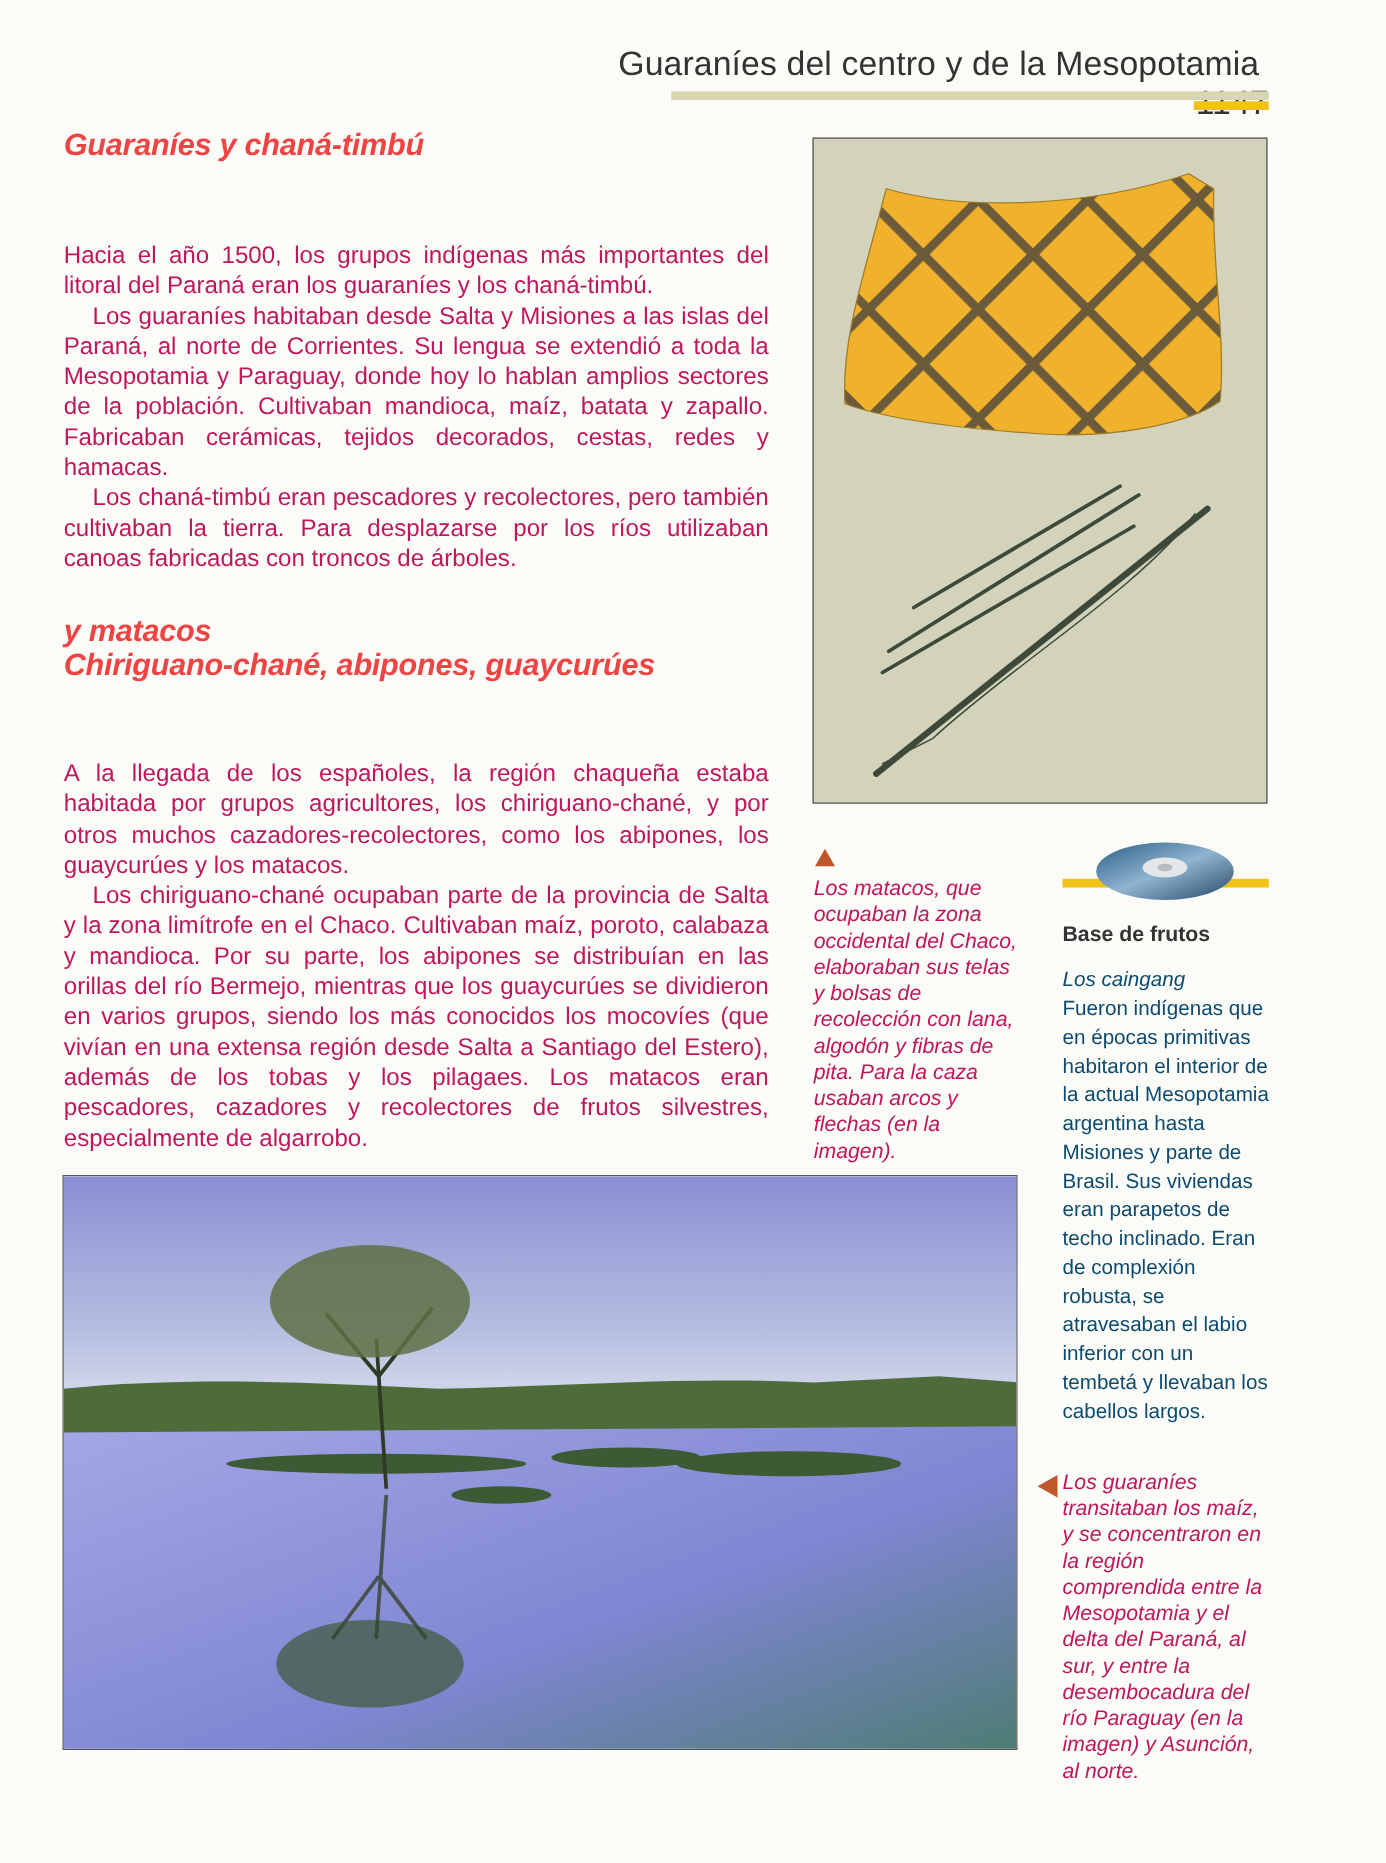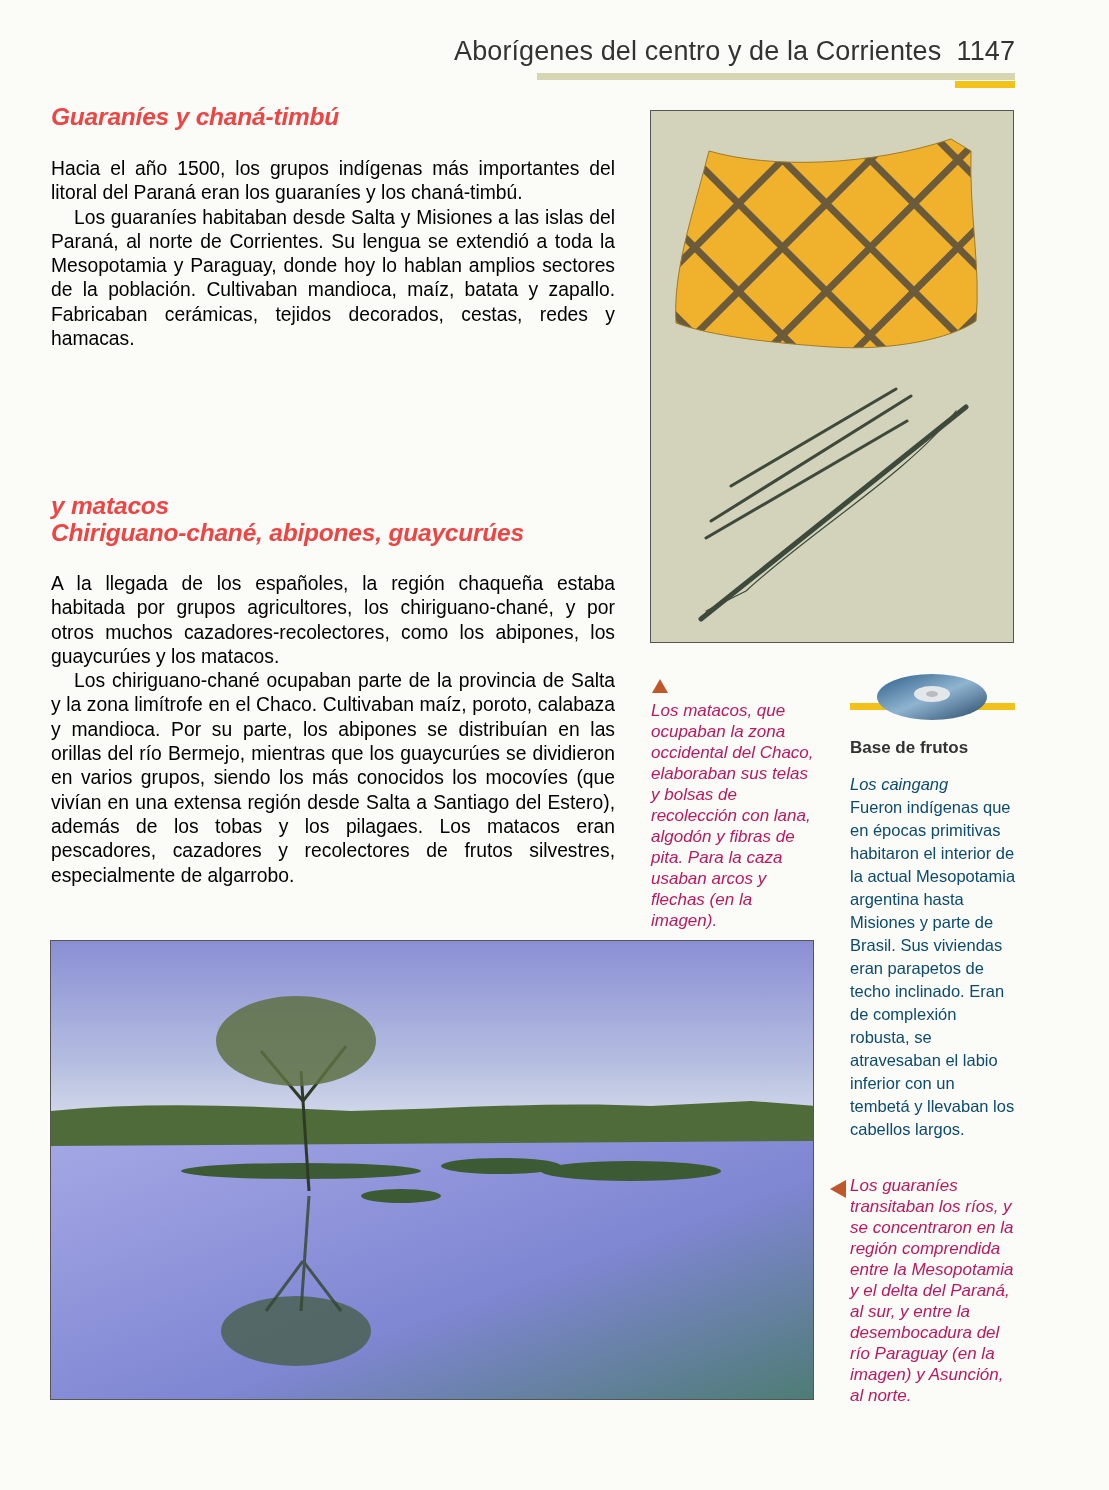--- a/index.html
+++ b/index.html
@@ -18,22 +18,23 @@
     left: 537px; top: 73px; width: 478px; height: 7px; background: #d7d6b2;
   }
   .head-accent {
     left: 955px; top: 81px; width: 60px; height: 7px; background: #f2c21a;
   }
   .section-title {
     font-style: italic; font-weight: bold; font-size: 24.5px; color: #ef4444;
     line-height: 27px; letter-spacing: -0.2px;
   }
   .body-text {
-    font-size: 19.3px; line-height: 24.3px; color: #000000;
+    font-size: 19.3px; line-height: 24.3px; color: #be185d;
     text-align: justify;
+    margin-top: 36px;
   }
   .body-text p { margin: 0; text-indent: 23px; }
   .body-text p.first { text-indent: 0; }
   .caption {
     font-style: italic; font-size: 17px; line-height: 21px; color: #be185d;
   }
   .sidebar-text { font-size: 16.5px; line-height: 23px; color: #0c4a6e; }
   .photo { border: 1px solid #555; box-sizing: border-box; overflow: hidden; }
   .tri-up {
     width: 0; height: 0; border-left: 8px solid transparent; border-right: 8px solid transparent;
@@ -41,30 +42,31 @@
   }
   .tri-left {
     width: 0; height: 0; border-top: 9px solid transparent; border-bottom: 9px solid transparent;
     border-right: 16px solid #c0572a;
   }
 </style>
 </head>
 <body>
 
 <div class="abs running-head">
-  <span>Aborígenes del centro y de la Corrientes</span>&nbsp;
+  <span>Guaraníes del centro y de la Mesopotamia</span>&nbsp;
   <span>1147</span>
 </div>
 <div class="abs head-rule"></div>
 <div class="abs head-accent"></div>
 
 <div class="abs section-title" style="left:51px; top:103px;">Guaraníes y chaná-timbú</div>
 <div class="abs body-text" style="left:51px; top:157px; width:564px;">
   <p class="first">Hacia el año 1500, los grupos indígenas más importantes del litoral del Paraná eran los guaraníes y los chaná-timbú.</p>
   <p>Los guaraníes habitaban desde Salta y Misiones a las islas del Paraná, al norte de Corrientes. Su lengua se extendió a toda la Mesopotamia y Paraguay, donde hoy lo hablan amplios sectores de la población. Cultivaban mandioca, maíz, batata y zapallo. Fabricaban cerámicas, tejidos decorados, cestas, redes y hamacas.</p>
+  <p>Los chaná-timbú eran pescadores y recolectores, pero también cultivaban la tierra. Para desplazarse por los ríos utilizaban canoas fabricadas con troncos de árboles.</p>
 </div>
 
 <div class="abs section-title" style="left:51px; top:492px;">
   <div>y matacos</div>
   <div>Chiriguano-chané, abipones, guaycurúes</div>
 </div>
 <div class="abs body-text" style="left:51px; top:572px; width:564px;">
   <p class="first">A la llegada de los españoles, la región chaqueña estaba habitada por grupos agricultores, los chiriguano-chané, y por otros muchos cazadores-recolectores, como los abipones, los guaycurúes y los matacos.</p>
   <p>Los chiriguano-chané ocupaban parte de la provincia de Salta y la zona limítrofe en el Chaco. Cultivaban maíz, poroto, calabaza y mandioca. Por su parte, los abipones se distribuían en las orillas del río Bermejo, mientras que los guaycurúes se dividieron en varios grupos, siendo los más conocidos los mocovíes (que vivían en una extensa región desde Salta a Santiago del Estero), además de los tobas y los pilagaes. Los matacos eran pescadores, cazadores y recolectores de frutos silvestres, especialmente de algarrobo.</p>
 </div>
@@ -145,13 +147,13 @@
     <ellipse cx="245" cy="390" rx="75" ry="35" fill="#3e5a38" opacity="0.7"></ellipse>
     <g stroke="#33452e" fill="none" stroke-width="3" opacity="0.8">
       <line x1="258" y1="255" x2="250" y2="370"></line>
       <line x1="252" y1="320" x2="215" y2="370"></line>
       <line x1="252" y1="320" x2="290" y2="370"></line>
     </g>
   </svg>
 </div>
 
 <div class="abs tri-left" style="left:830px; top:1180px;"></div>
-<div class="abs caption" style="left:850px; top:1175px; width:168px;">Los guaraníes transitaban los ríos, y se concentraron en la región comprendida entre la Mesopotamia y el delta del Paraná, al sur, y entre la desembocadura del río Paraguay (en la imagen) y Asunción, al norte.</div>
+<div class="abs caption" style="left:850px; top:1175px; width:168px;">Los guaraníes transitaban los maíz, y se concentraron en la región comprendida entre la Mesopotamia y el delta del Paraná, al sur, y entre la desembocadura del río Paraguay (en la imagen) y Asunción, al norte.</div>
 
 </body></html>

